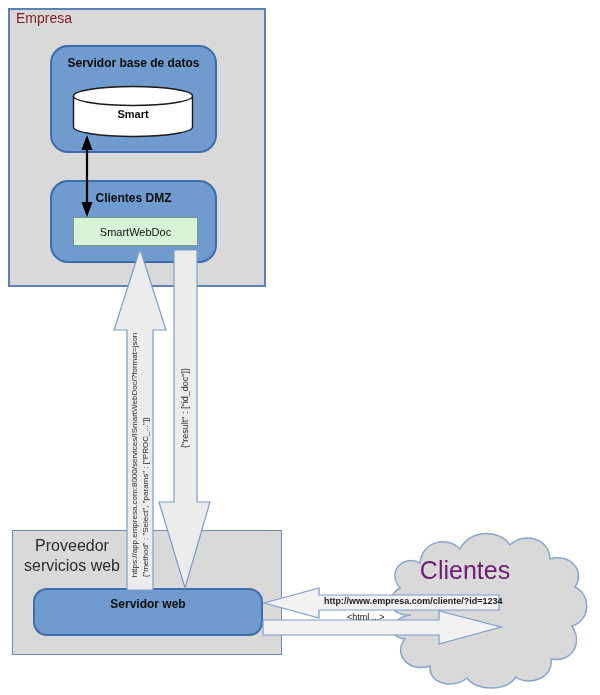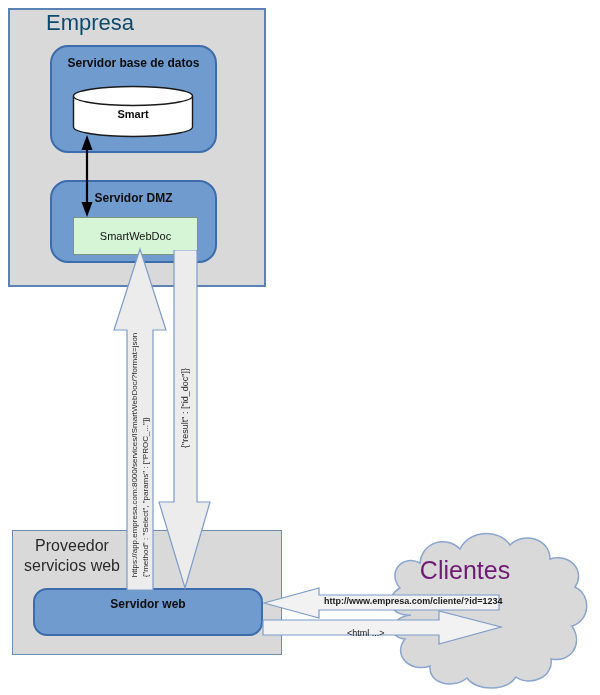--- a/index.html
+++ b/index.html
@@ -1,45 +1,45 @@
 <!DOCTYPE html>
 <html><head>
 <meta charset="utf-8">
 <style>
   html,body{margin:0;padding:0;background:#fff;font-family:"Liberation Sans",sans-serif;color:#1a1a1a;}
   .canvas{position:relative;width:600px;height:695px;background:#fff;overflow:hidden;}
   .abs{position:absolute;}
 
   .empresa-box{left:8px;top:8px;width:258px;height:279px;background:#d9d9d9;border:2px solid #5a82b5;box-sizing:border-box;}
-  .empresa-label{left:46px;top:10px;font-size:22px;color:#0c4a6e;}
+  .empresa-label{left:16px;top:10px;font-size:14px;color:#7f1d1d;}
 
   .blue-box{background:#6f9bce;border:2px solid #3c6cab;border-radius:18px;box-sizing:border-box;}
   .db-box{left:50px;top:45px;width:167px;height:108px;}
   .dmz-box{left:50px;top:180px;width:167px;height:83px;}
   .blue-box-title{width:100%;text-align:center;font-size:12px;font-weight:bold;color:#0d0d0d;margin-top:9px;}
 
-  .swd-box{left:73px;top:217px;width:125px;height:38px;background:#d6f5d6;border:1px solid #7f957f;box-sizing:border-box;display:flex;align-items:center;justify-content:center;}
+  .swd-box{left:73px;top:217px;width:125px;height:29px;background:#d6f5d6;border:1px solid #7f957f;box-sizing:border-box;display:flex;align-items:center;justify-content:center;}
   .swd-label{font-size:11px;color:#111;}
 
   .proveedor-box{left:12px;top:530px;width:270px;height:125px;background:#d9d9d9;border:1px solid #6d8cb0;box-sizing:border-box;}
   .proveedor-label{left:14px;top:536px;width:116px;text-align:center;font-size:16px;line-height:20px;color:#2b2b2b;}
 
   .sw-box{left:33px;top:588px;width:230px;height:48px;border-radius:14px;}
   .sw-title{width:100%;text-align:center;font-size:12px;font-weight:bold;color:#0d0d0d;margin-top:7px;}
 
   .clientes-label{left:400px;top:556px;width:130px;text-align:center;font-size:25px;color:#701a75;}
 
   .vtext{transform:translate(-50%,-50%) rotate(-90deg);white-space:nowrap;font-size:8px;line-height:11px;color:#2a2a2a;}
   .up-text{left:140px;top:455px;}
   .down-text{left:185px;top:408px;font-size:9px;}
   .vtext div{white-space:nowrap;}
 
   .harrow-label{font-size:9px;color:#1a1a1a;white-space:nowrap;}
   .req-label{left:324px;top:596px;font-weight:bold;}
-  .resp-label{left:347px;top:628px;}
+  .resp-label{left:347px;top:612px;}
 
   svg{display:block;}
 </style>
 </head>
 <body>
 
 <div class="canvas">
 
   <div class="abs empresa-box"></div>
   <div class="abs empresa-label">Empresa</div>
@@ -48,21 +48,21 @@
     <div class="blue-box-title">Servidor base de datos</div>
   </div>
 
   <svg class="abs" style="left:71px;top:85px;" width="124" height="54">
     <path d="M2.5,11 L2.5,42 A59.5,9.5 0 0 0 121.5,42 L121.5,11" fill="#ffffff" stroke="#1a1a1a" stroke-width="1.4"></path>
     <ellipse cx="62" cy="11" rx="59.5" ry="9.5" fill="#ffffff" stroke="#1a1a1a" stroke-width="1.4"></ellipse>
     <text x="62" y="33" text-anchor="middle" font-size="11" font-weight="bold" fill="#0d0d0d">Smart</text>
   </svg>
 
   <div class="abs blue-box dmz-box">
-    <div class="blue-box-title">Servidor DMZ</div>
+    <div class="blue-box-title">Clientes DMZ</div>
   </div>
 
   <div class="abs swd-box">
     <span class="swd-label">SmartWebDoc</span>
   </div>
 
   <svg class="abs" style="left:77px;top:134px;" width="20" height="84">
     <line x1="10" y1="14" x2="10" y2="70" stroke="#000" stroke-width="2.2"></line>
     <polygon points="10,1 4.5,16 15.5,16" fill="#000"></polygon>
     <polygon points="10,83 4.5,68 15.5,68" fill="#000"></polygon>

